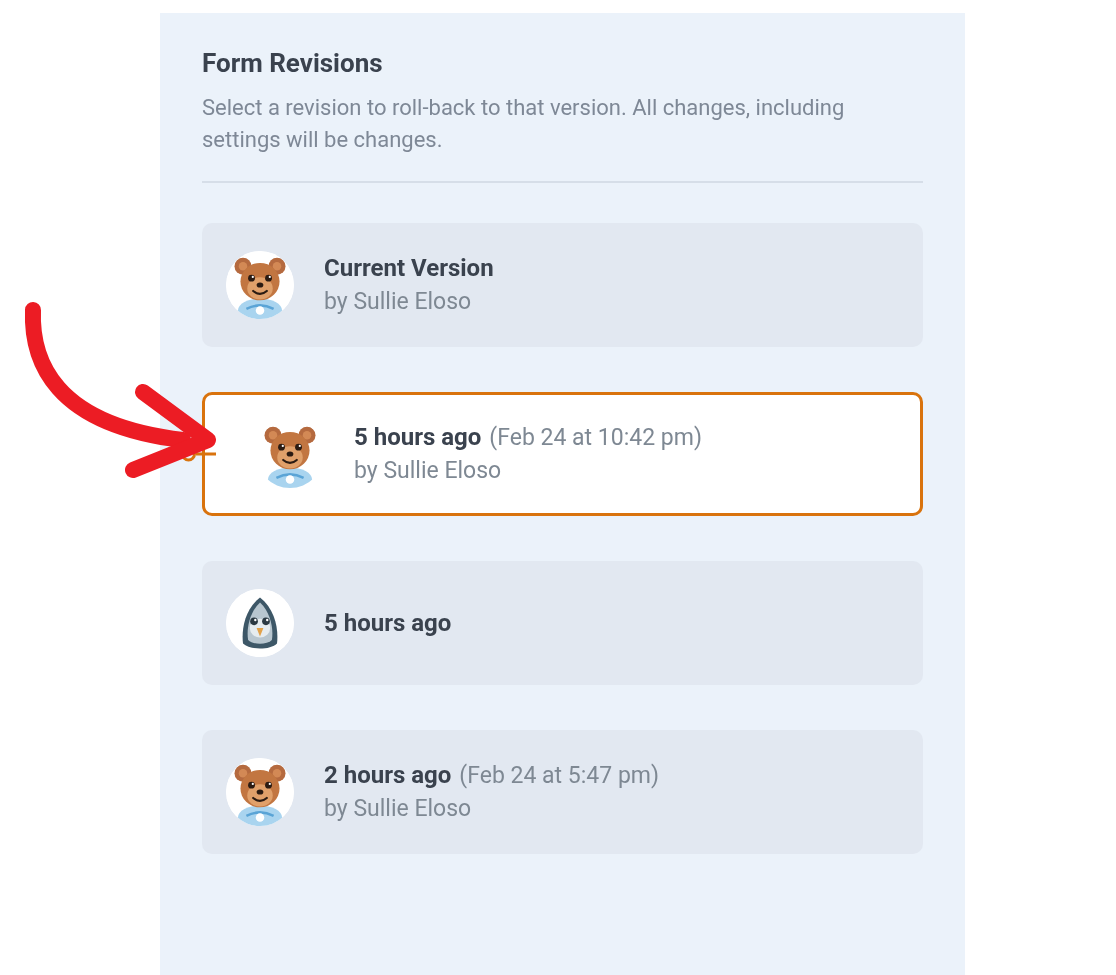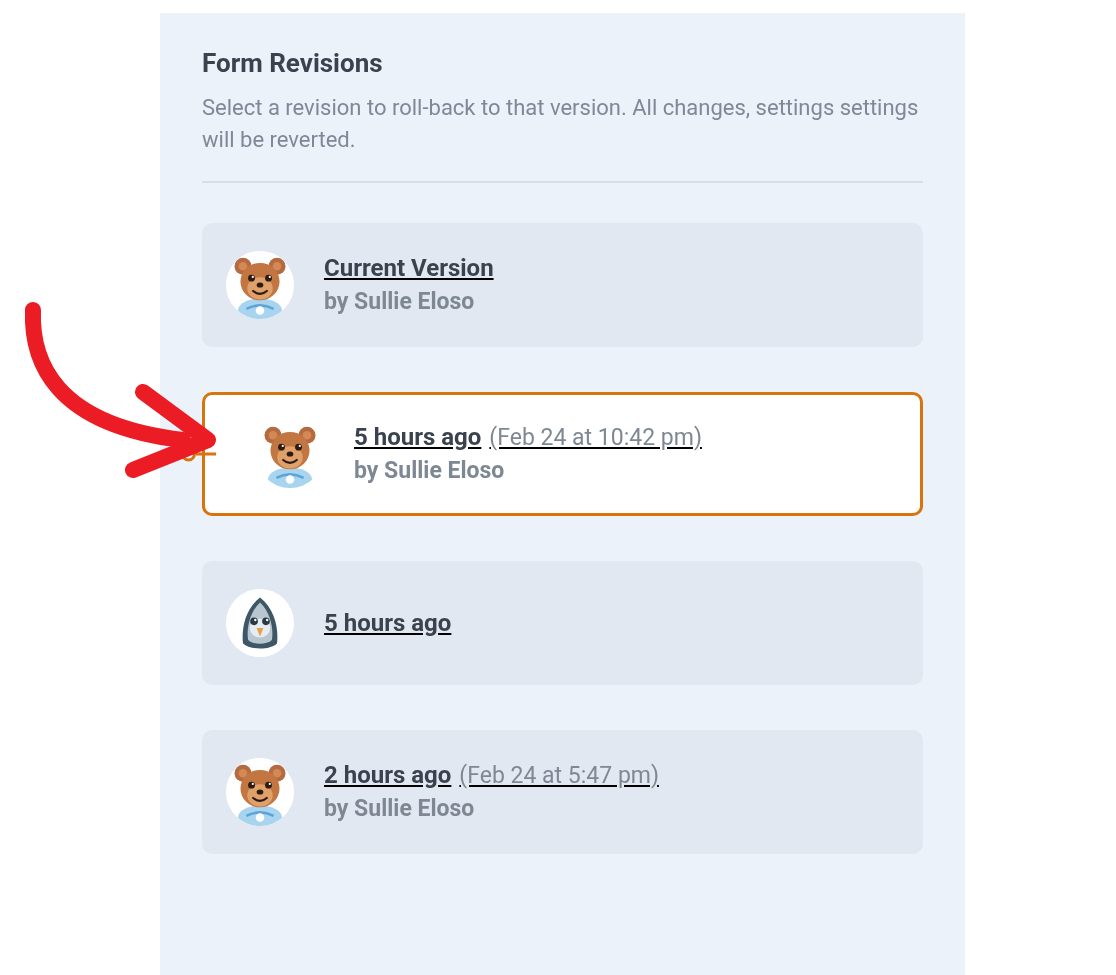--- a/index.html
+++ b/index.html
@@ -65,24 +65,24 @@
       align-items: center;
       justify-content: center;
       flex-shrink: 0;
       margin-right: 30px;
       overflow: hidden;
       position: relative;
     }
     .avatar.selected-avatar { margin-left: 30px; }
     .avatar svg { width: 100%; height: 100%; }
     .rev-text { display: flex; flex-direction: column; }
-    .rev-title-row { display: flex; align-items: center; gap: 8px; text-decoration: underline; }
+    .rev-title-row { display: flex; align-items: center; gap: 8px; }
     .rev-title { font-size: 24px; font-weight: 700; color: #3a424e; }
     .rev-subtime { font-size: 23px; font-weight: 400; color: #7e8893; }
-    .rev-author { font-size: 23px; font-weight: 700; color: #7e8893; margin-top: 6px; }
+    .rev-author { font-size: 23px; font-weight: 400; color: #7e8893; margin-top: 6px; }
     .timeline-line {
       position: absolute;
       left: 224px;
       top: 370px;
       width: 3px;
       height: 605px;
       background: #cfd7e2;
       z-index: 0;
     }
     .revision-list { position: relative; z-index: 1; }
@@ -120,21 +120,21 @@
 
 <svg class="arrow-overlay" width="225" height="190" viewBox="0 0 225 190">
   <path d="M 30 20 C 28 70 50 135 180 150" stroke="#ec1c24" stroke-width="16" fill="none" stroke-linecap="round"></path>
   <path d="M 140 102 L 205 150 L 130 180" stroke="#ec1c24" stroke-width="16" fill="none" stroke-linecap="round" stroke-linejoin="round"></path>
 </svg>
 
 <div class="timeline-line"></div>
 
 <div class="panel">
   <h2 class="heading">Form Revisions</h2>
-  <p class="subheading">Select a revision to roll-back to that version. All changes, settings settings will be reverted.</p>
+  <p class="subheading">Select a revision to roll-back to that version. All changes, including settings will be changes.</p>
   <hr class="divider">
 
   <div class="revision-list">
 
     <div class="revision-card">
       <div class="avatar">
         <svg viewBox="0 0 80 80">
             <circle cx="40" cy="40" r="40" fill="#fff"></circle>
             <ellipse cx="40" cy="70" rx="26" ry="14" fill="#a9d4ef"></ellipse>
             <path d="M 24 68 Q 40 60 56 68" stroke="#5aa4d6" stroke-width="3" fill="none"></path>

